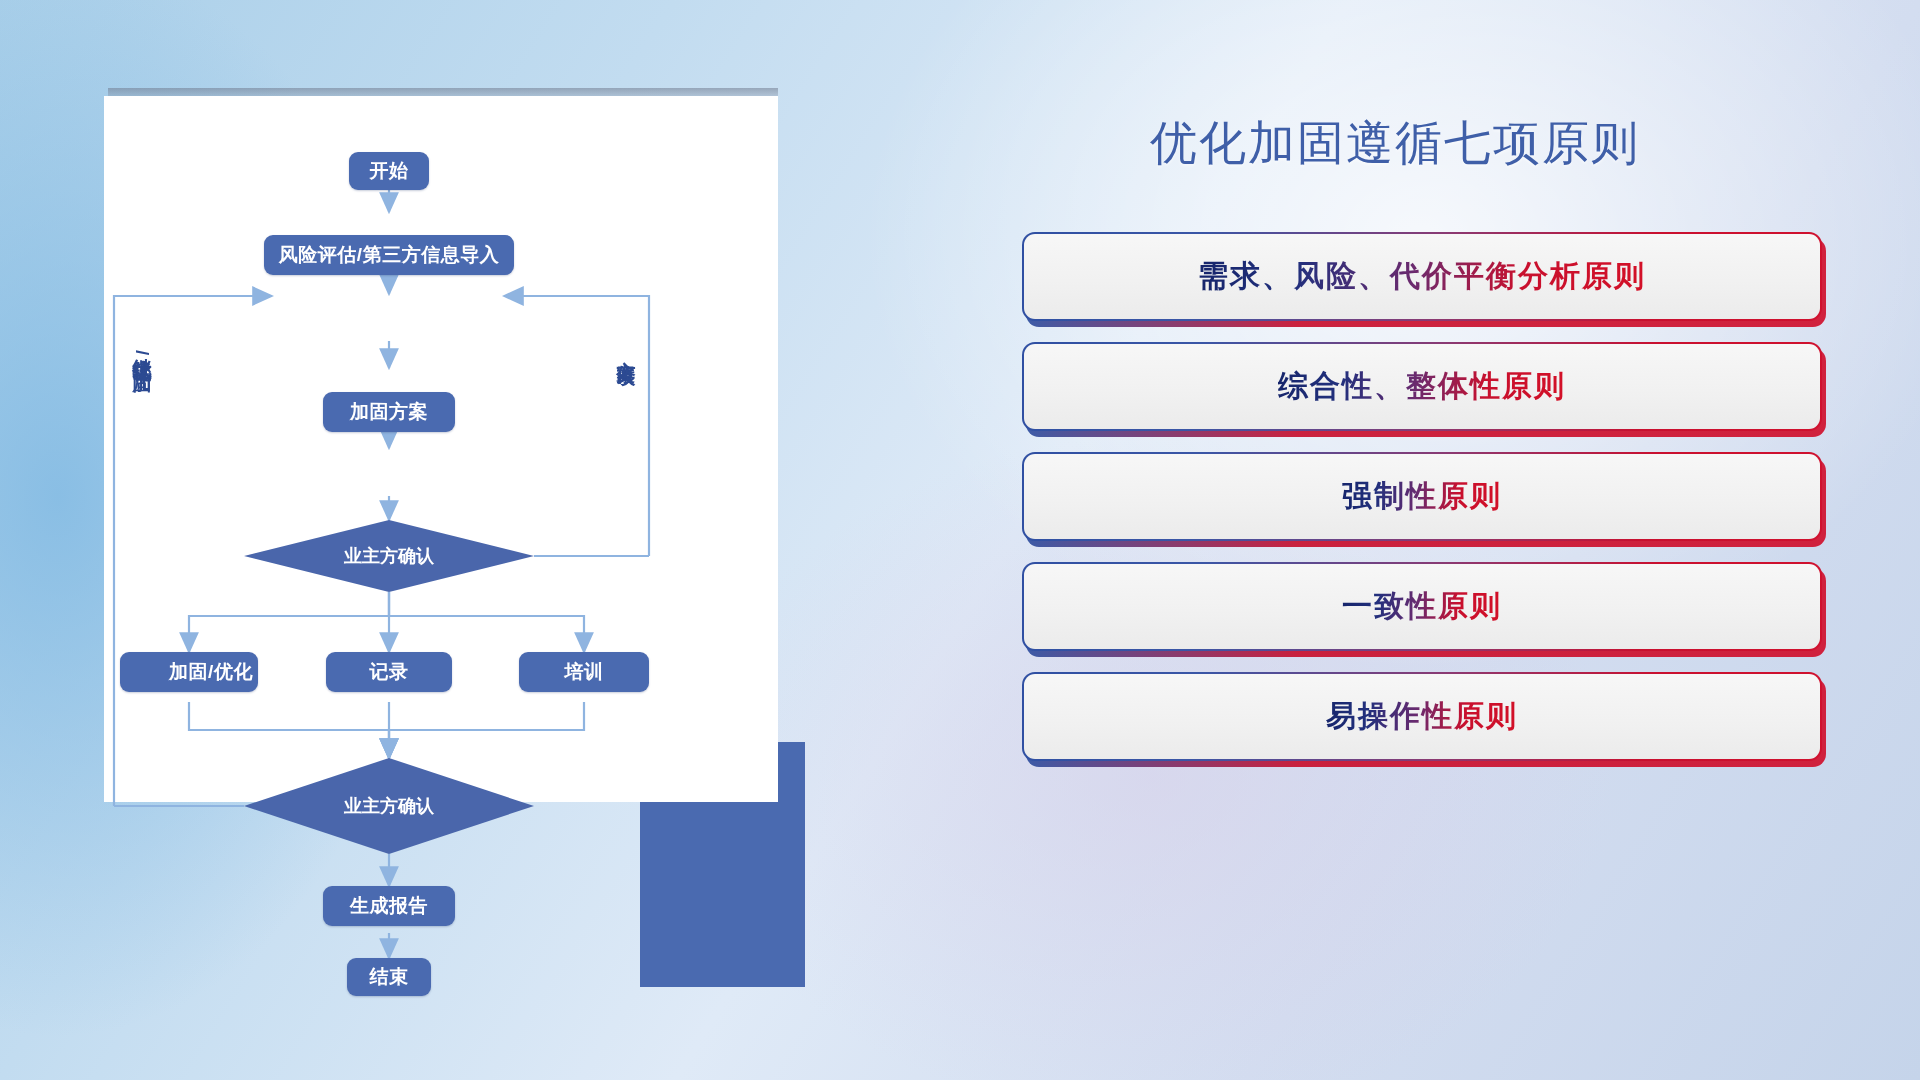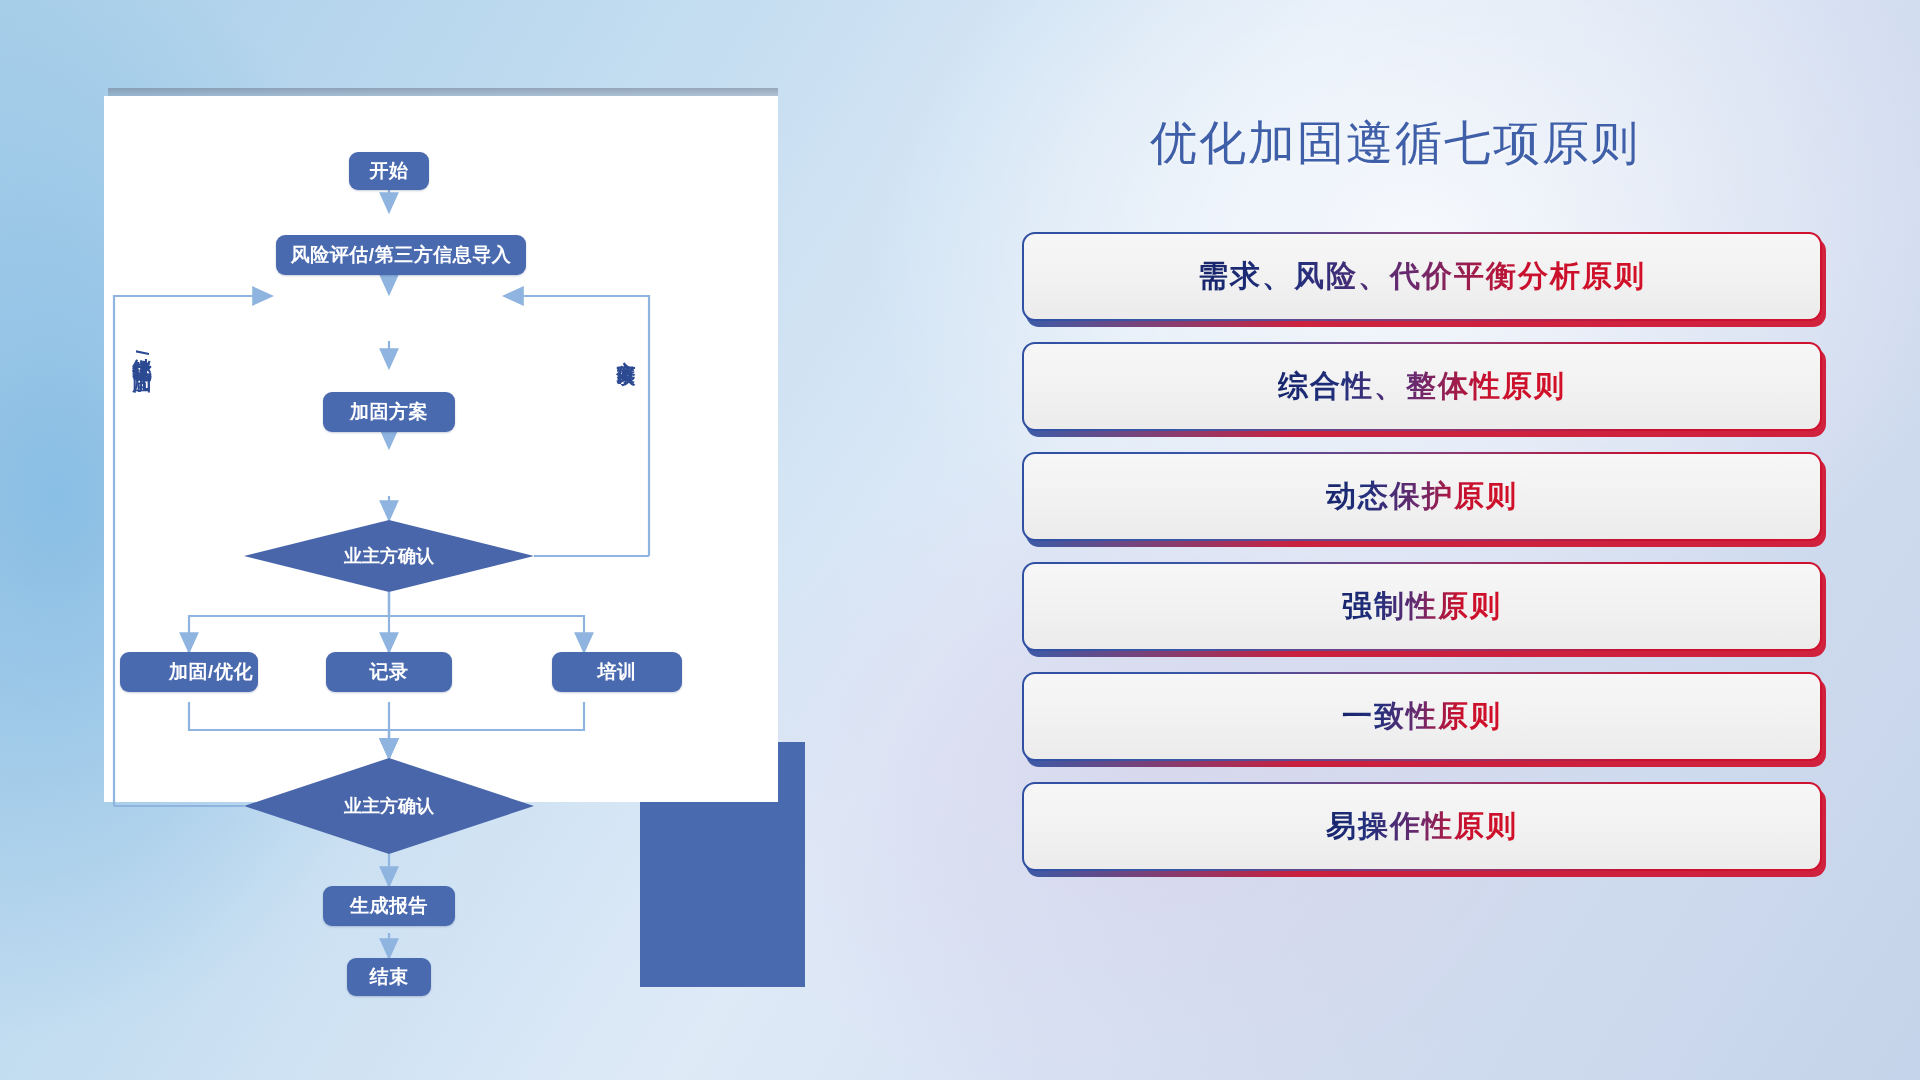--- a/index.html
+++ b/index.html
@@ -123,42 +123,42 @@
       <g stroke="#8fb4e0" stroke-width="2.2" fill="none">
         <path d="M140,710 L10,710"></path>
         <path d="M430,460 L545,460"></path>
       </g>
     </svg>
 
     <div class="node" style="left:245px; top:56px; width:80px; height:38px;">
       <span>开始</span>
     </div>
 
-    <div class="node" style="left:160px; top:139px; width:250px; height:40px;margin-left:12px;">
+    <div class="node" style="left:160px; top:139px; width:250px; height:40px;">
       <span>风险评估/第三方信息导入</span>
     </div>
 
 
     <div class="node" style="left:219px; top:296px; width:132px; height:40px;">
       <span>加固方案</span>
     </div>
 
     <div class="diamond" style="left:140px; top:424px; width:290px; height:72px;">
       <span>业主方确认</span>
     </div>
 
     <div class="node" style="left:16px; top:556px; width:138px; height:40px;padding-left:44px;">
       <span>加固/优化</span>
     </div>
 
     <div class="node" style="left:222px; top:556px; width:126px; height:40px;">
       <span>记录</span>
     </div>
 
-    <div class="node" style="left:415px; top:556px; width:130px; height:40px;margin-left:33px;">
+    <div class="node" style="left:415px; top:556px; width:130px; height:40px;">
       <span>培训</span>
     </div>
 
     <div class="diamond" style="left:140px; top:662px; width:290px; height:96px;">
       <span>业主方确认</span>
     </div>
 
     <div class="node" style="left:219px; top:790px; width:132px; height:40px;">
       <span>生成报告</span>
     </div>
@@ -184,26 +184,20 @@
       </div>
     </div>
 
     <div class="pill-wrap">
       <div class="pill-shadow"></div>
       <div class="pill">
         <span class="pill-text">综合性、整体性原则</span>
       </div>
     </div>
 
-    <div class="pill-wrap">
-      <div class="pill-shadow"></div>
-      <div class="pill">
-        <span class="pill-text">动态保护原则</span>
-      </div>
-    </div>
 
     <div class="pill-wrap">
       <div class="pill-shadow"></div>
       <div class="pill">
         <span class="pill-text">强制性原则</span>
       </div>
     </div>
 
     <div class="pill-wrap">
       <div class="pill-shadow"></div>

